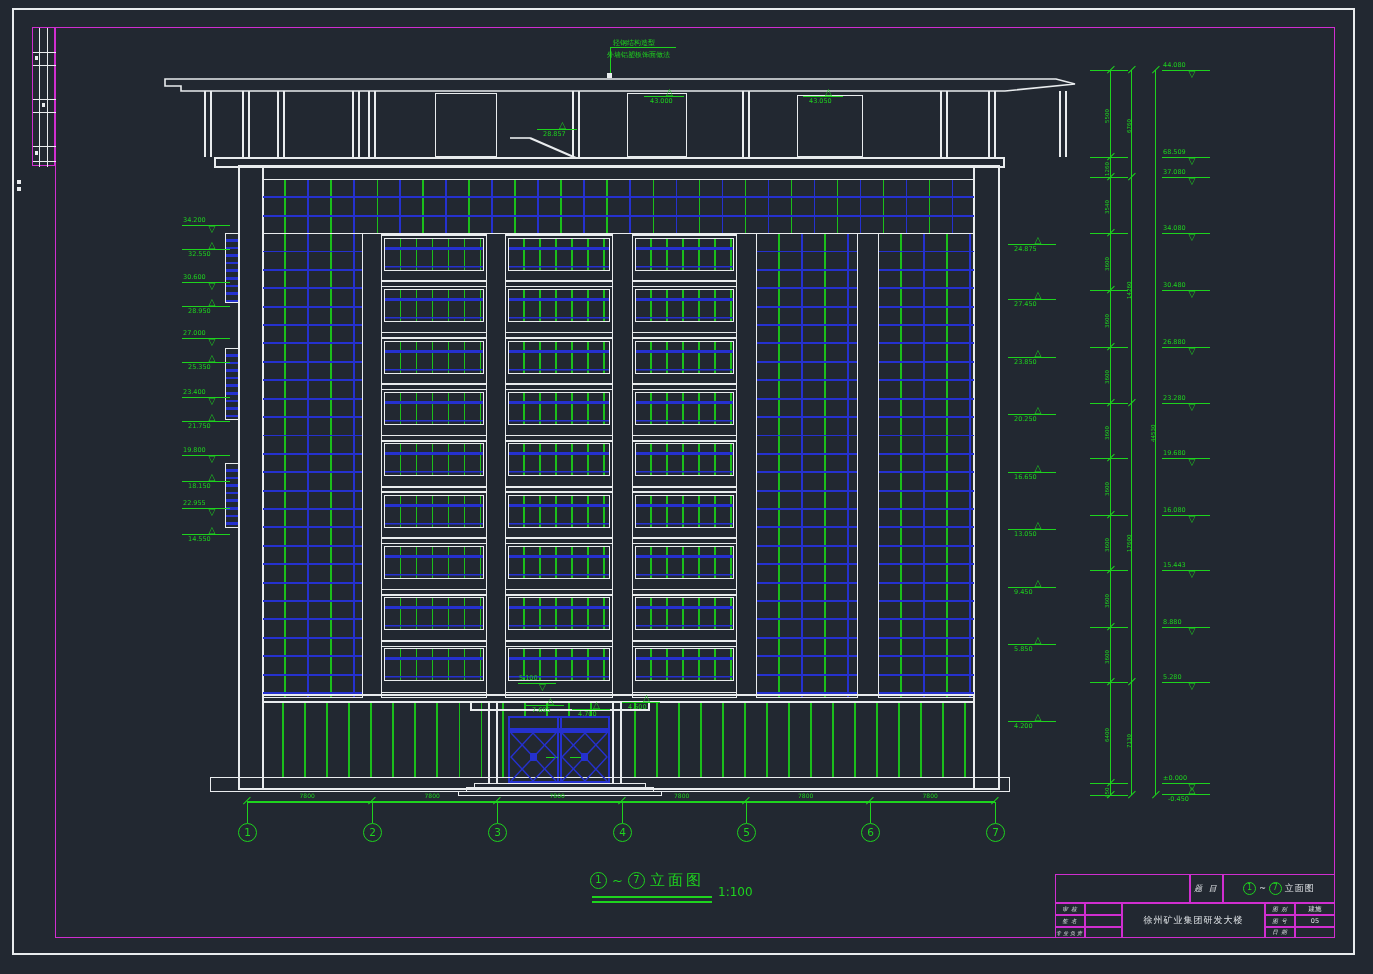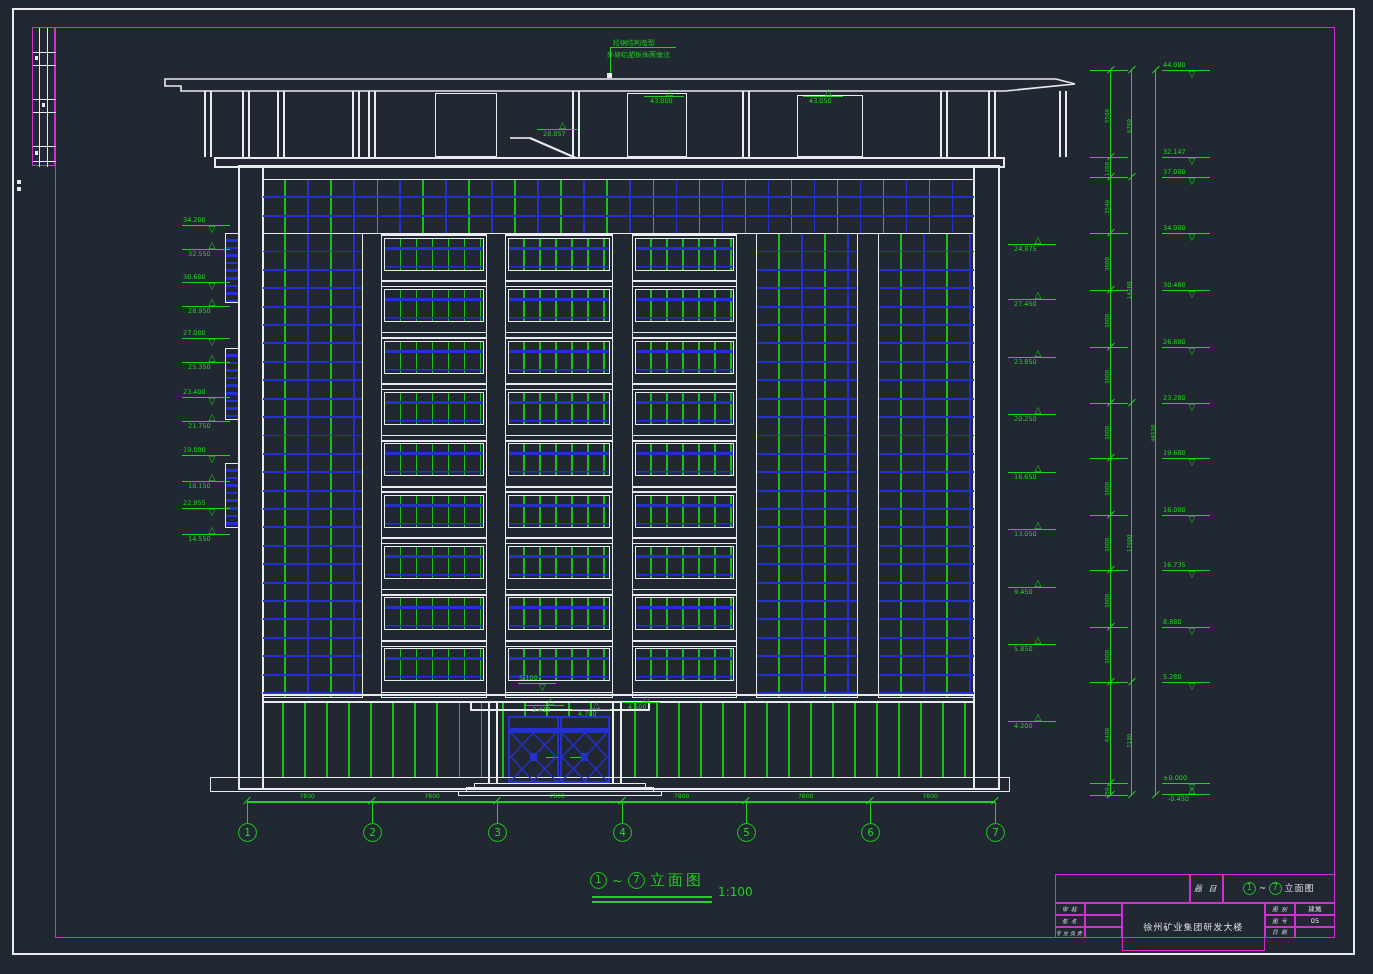--- a/index.html
+++ b/index.html
@@ -297,21 +297,21 @@
           <span class="tv">4.200</span>
         </div>
         <div class="mk a" style="left:1162px;top:60px;width:48px;">
           <div class="ln"></div>
           <span class="tri">▽</span>
           <span class="tv">44.080</span>
         </div>
         <div class="mk a" style="left:1162px;top:147px;width:48px;">
           <div class="ln"></div>
           <span class="tri">▽</span>
-          <span class="tv">32.147</span>
+          <span class="tv">68.509</span>
         </div>
         <div class="mk a" style="left:1162px;top:167px;width:48px;">
           <div class="ln"></div>
           <span class="tri">▽</span>
           <span class="tv">37.080</span>
         </div>
         <div class="mk a" style="left:1162px;top:223px;width:48px;">
           <div class="ln"></div>
           <span class="tri">▽</span>
           <span class="tv">34.080</span>
@@ -337,21 +337,21 @@
           <span class="tv">19.680</span>
         </div>
         <div class="mk a" style="left:1162px;top:505px;width:48px;">
           <div class="ln"></div>
           <span class="tri">▽</span>
           <span class="tv">16.080</span>
         </div>
         <div class="mk a" style="left:1162px;top:560px;width:48px;">
           <div class="ln"></div>
           <span class="tri">▽</span>
-          <span class="tv">16.735</span>
+          <span class="tv">15.443</span>
         </div>
         <div class="mk a" style="left:1162px;top:617px;width:48px;">
           <div class="ln"></div>
           <span class="tri">▽</span>
           <span class="tv">8.880</span>
         </div>
         <div class="mk a" style="left:1162px;top:672px;width:48px;">
           <div class="ln"></div>
           <span class="tri">▽</span>
           <span class="tv">5.280</span>
@@ -382,21 +382,21 @@
           <span class="tv">43.050</span>
         </div>
         <div class="mk a" style="left:518px;top:673px;width:38px;">
           <div class="ln"></div>
           <span class="tri">▽</span>
           <span class="tv">5.100</span>
         </div>
         <div class="mk b" style="left:526px;top:696px;width:38px;">
           <div class="ln"></div>
           <span class="tri">△</span>
-          <span class="tv">3.412</span>
+          <span class="tv">7.695</span>
         </div>
         <div class="mk b" style="left:572px;top:700px;width:38px;">
           <div class="ln"></div>
           <span class="tri">△</span>
           <span class="tv">4.700</span>
         </div>
         <div class="mk b" style="left:622px;top:693px;width:38px;">
           <div class="ln"></div>
           <span class="tri">△</span>
           <span class="tv">4.500</span>
@@ -509,21 +509,21 @@
       <span style="font-size:9px;letter-spacing:1px;">立面图</span>
     </div>
 
     <div class="cell lab" style="left:0;top:29px;width:30px;height:12px;font-size:5.5px;letter-spacing:1px;">审 核</div>
     <div class="cell val" style="left:30px;top:29px;width:37px;height:12px;"></div>
     <div class="cell lab" style="left:0;top:41px;width:30px;height:12px;font-size:5.5px;letter-spacing:1px;">签 名</div>
     <div class="cell val" style="left:30px;top:41px;width:37px;height:12px;"></div>
     <div class="cell lab" style="left:0;top:53px;width:30px;height:11px;font-size:5px;">专业负责</div>
     <div class="cell val" style="left:30px;top:53px;width:37px;height:11px;"></div>
 
-    <div class="cell" style="left:67px;top:29px;width:143px;height:48px;display:flex;align-items:center;justify-content:center;">
+    <div class="cell" style="left:67px;top:29px;width:143px;height:35px;display:flex;align-items:center;justify-content:center;">
       <span class="wtxt" style="position:static;font-size:9px;letter-spacing:1px;">徐州矿业集团研发大楼</span>
     </div>
 
     <div class="cell lab" style="left:210px;top:29px;width:30px;height:12px;font-size:5.5px;letter-spacing:1px;">图 别</div>
     <div class="cell val" style="left:240px;top:29px;width:40px;height:12px;">建施</div>
     <div class="cell lab" style="left:210px;top:41px;width:30px;height:12px;font-size:5.5px;letter-spacing:1px;">图 号</div>
     <div class="cell val" style="left:240px;top:41px;width:40px;height:12px;">05</div>
     <div class="cell lab" style="left:210px;top:53px;width:30px;height:11px;font-size:5.5px;letter-spacing:1px;">日 期</div>
     <div class="cell val" style="left:240px;top:53px;width:40px;height:11px;"></div>
   </div>

